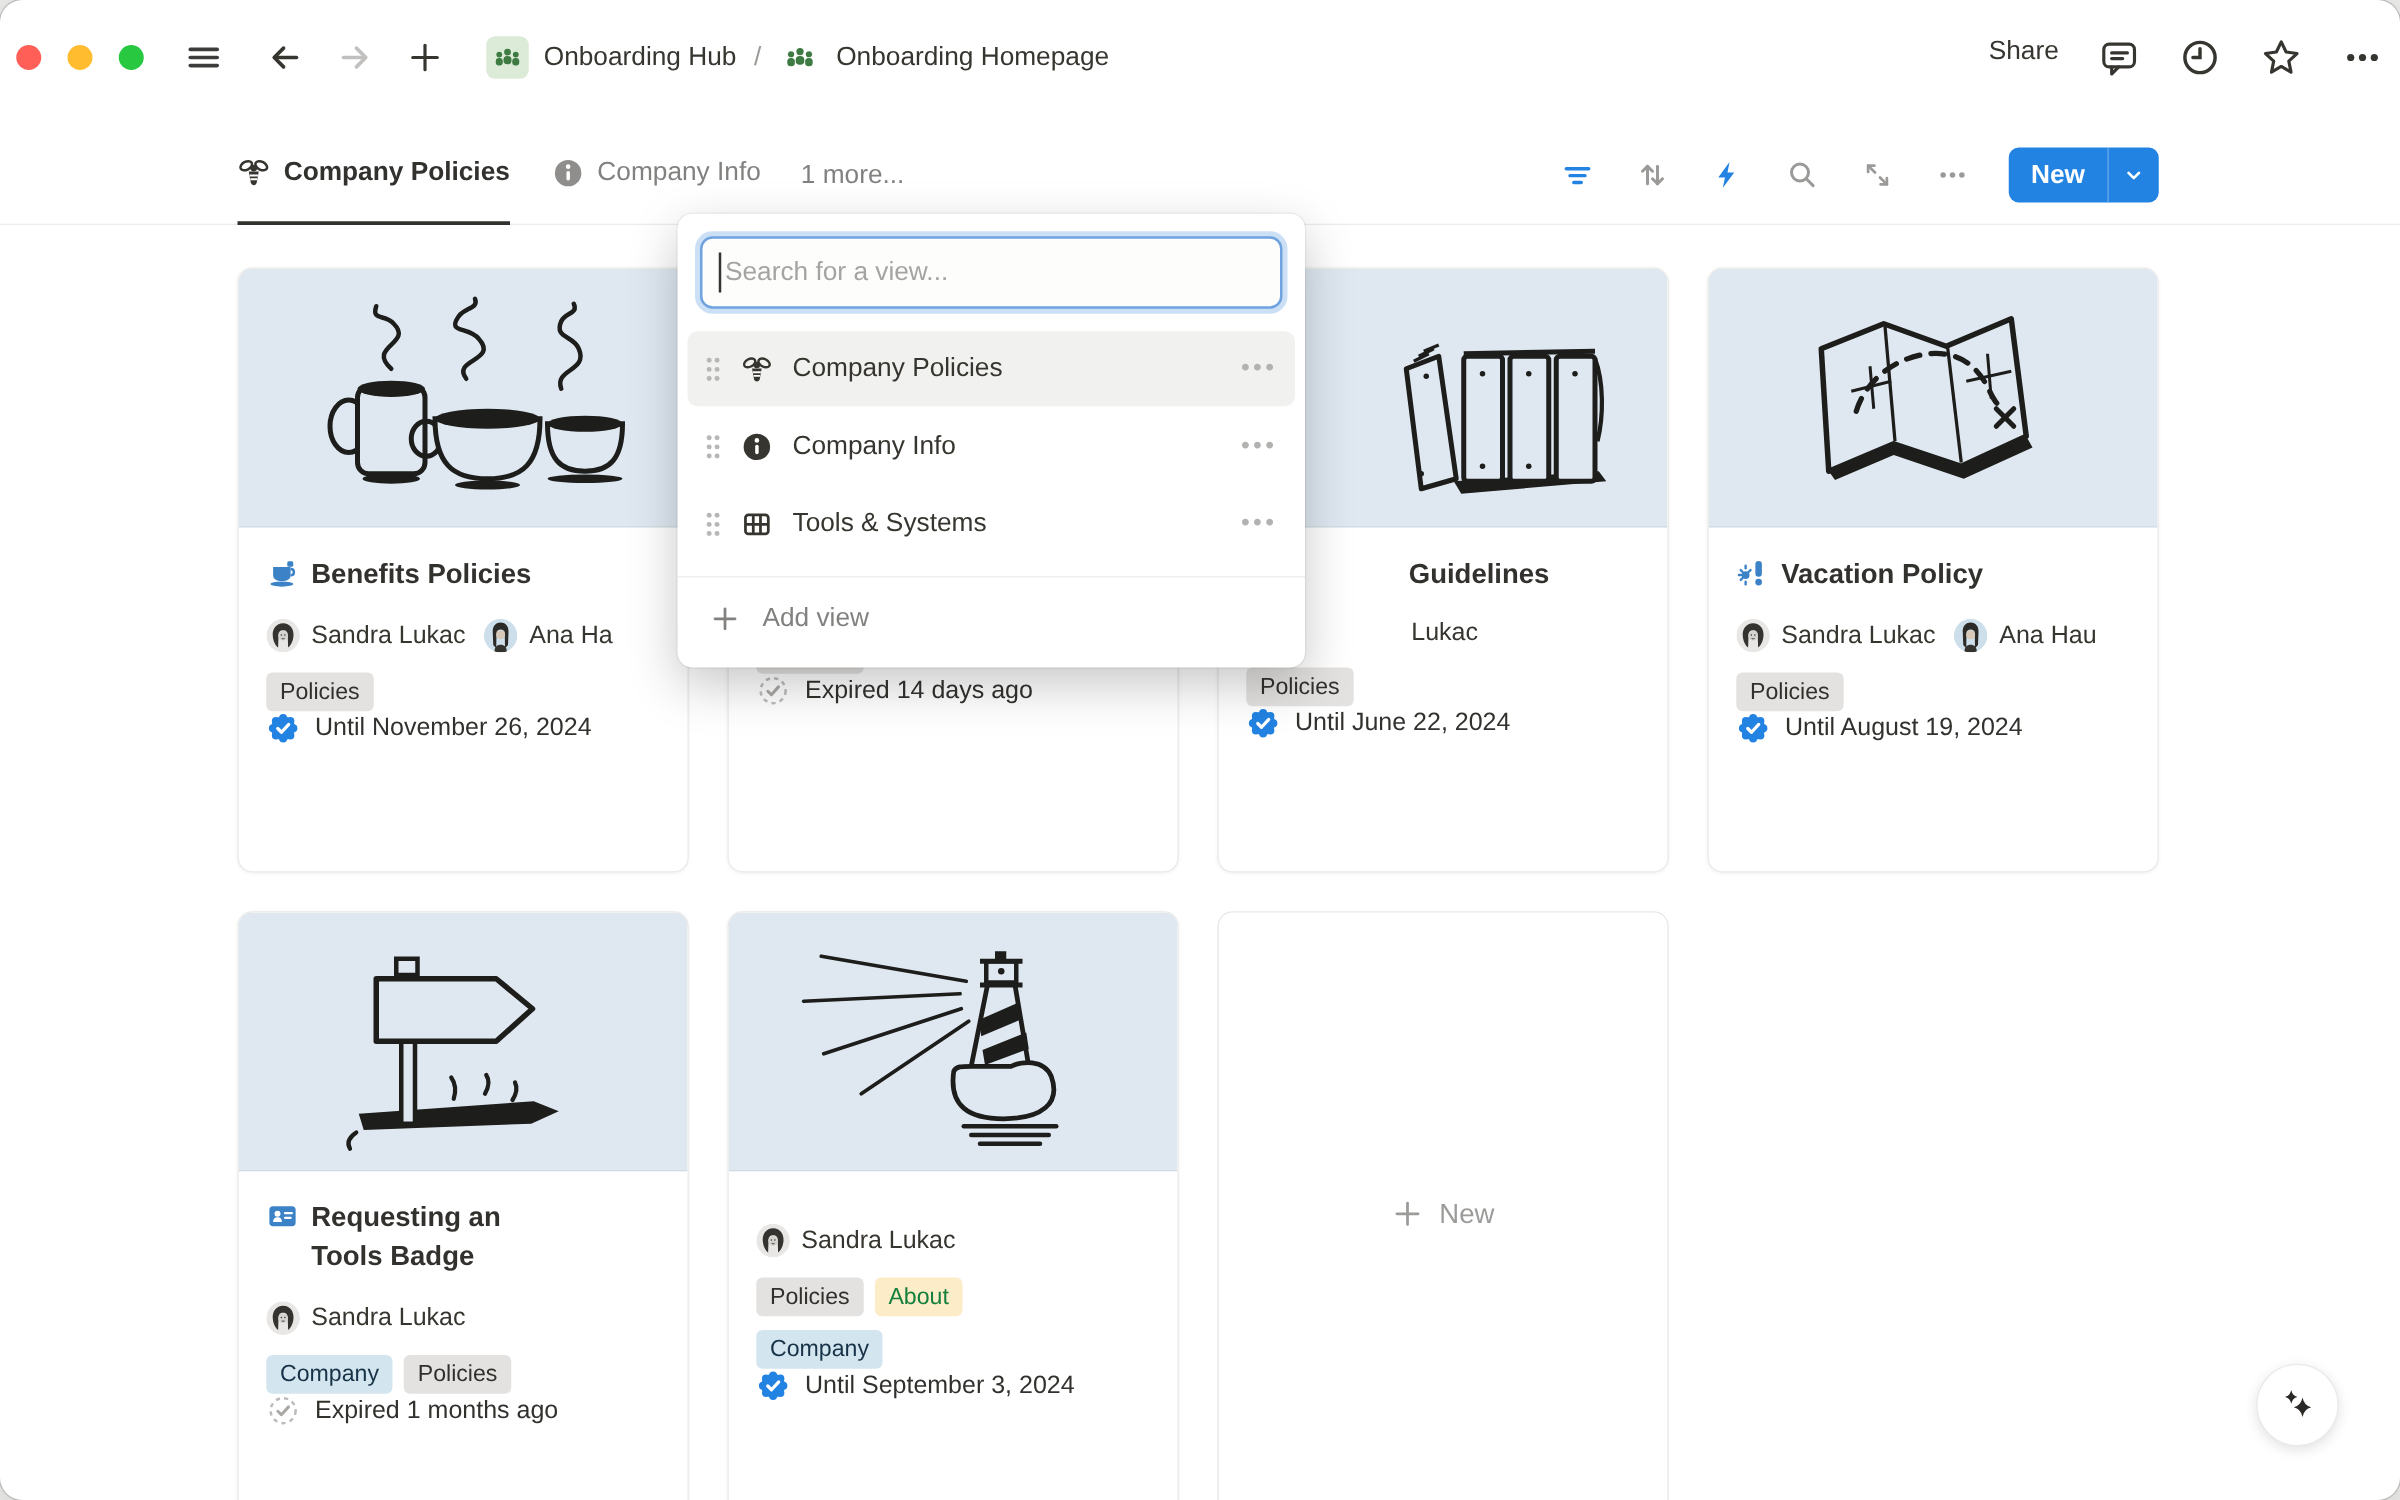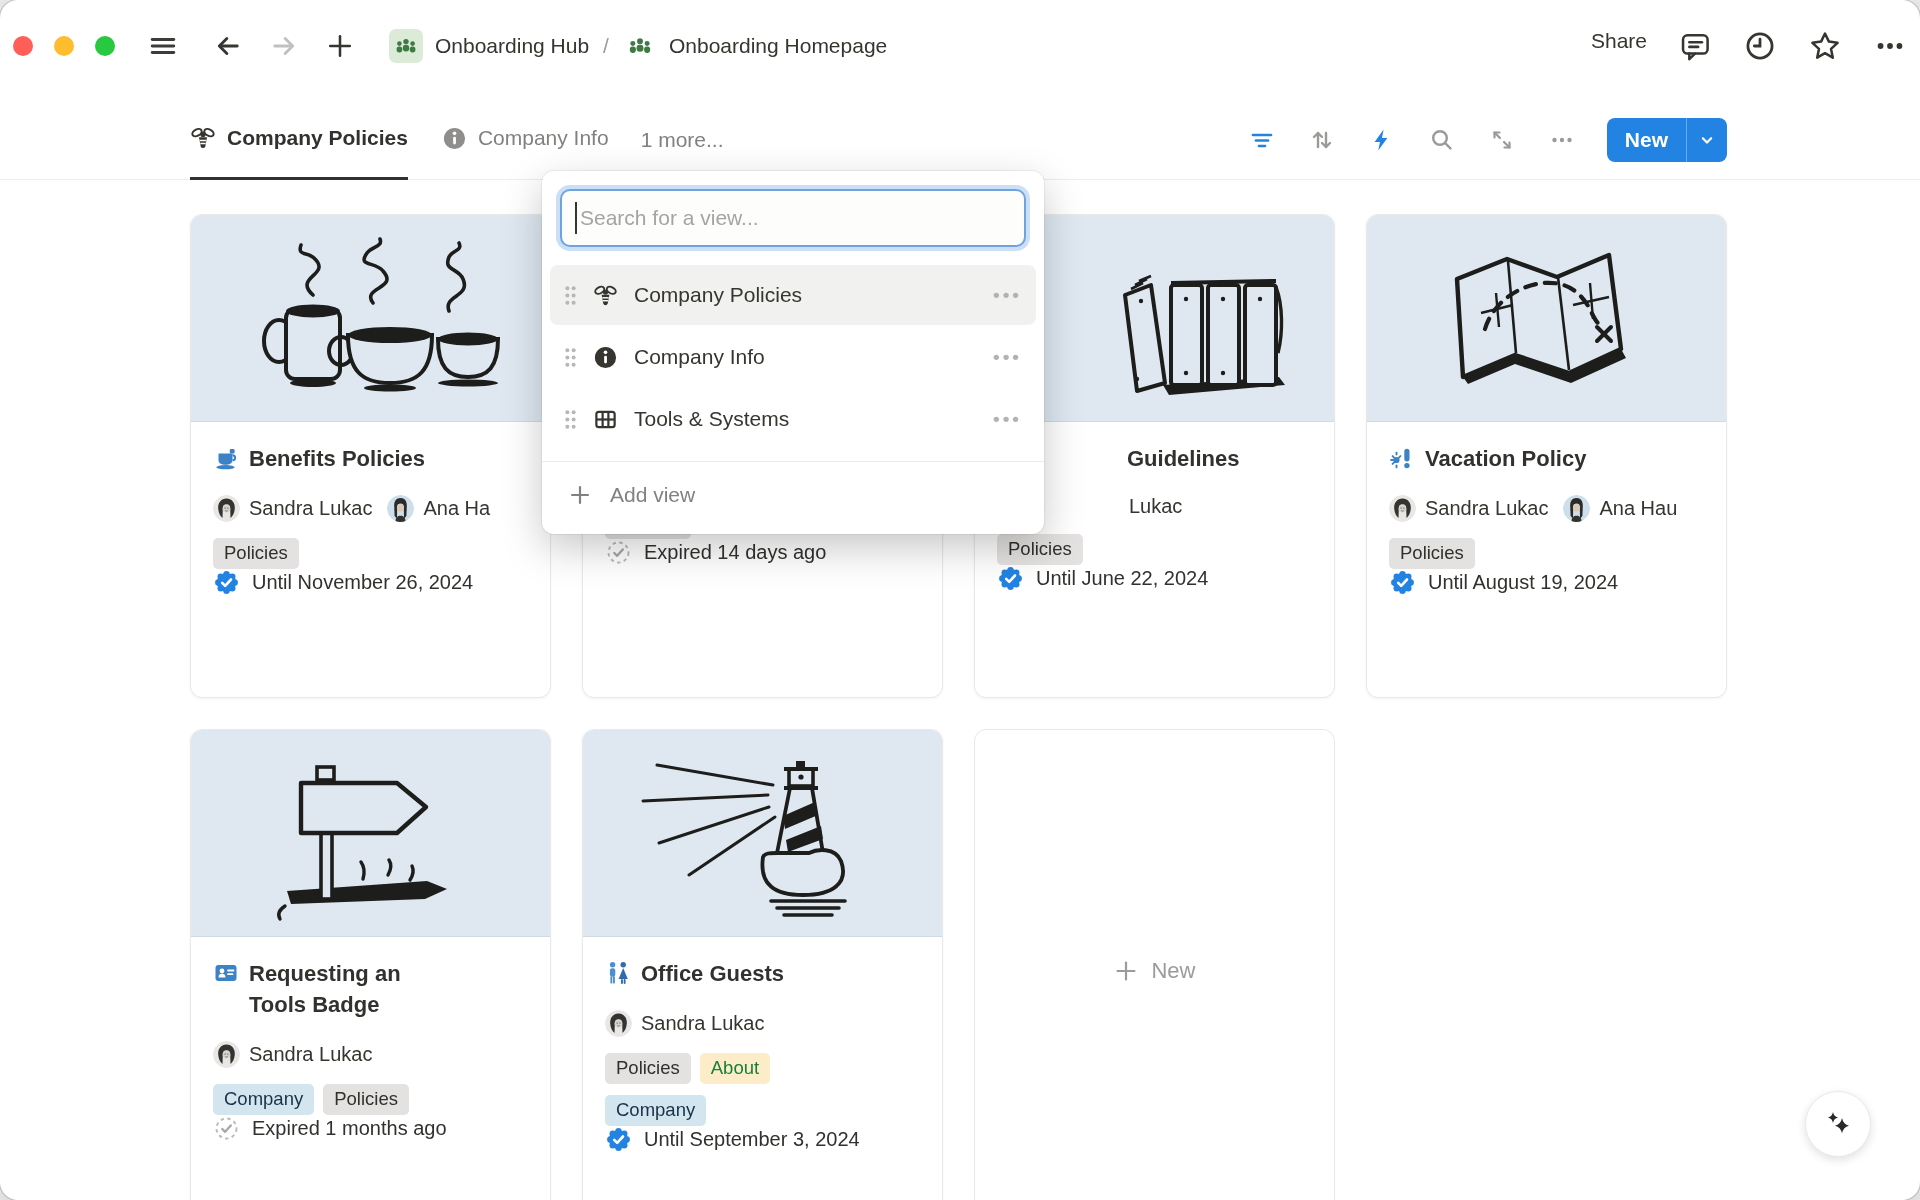--- a/index.html
+++ b/index.html
@@ -610,35 +610,20 @@
           <polygon points="173,97 208,83 210,96 175,109" fill="#1d1d1b"></polygon>
           <path d="M150 114 C146 142 162 152 190 152 C220 152 236 140 228 118 C222 104 204 106 196 110 L164 110 C156 110 152 110 150 114 Z" fill="#dfe8f1" stroke="#1d1d1b" stroke-width="3.8"></path>
           <g stroke="#1d1d1b" stroke-width="3.6" stroke-linecap="round">
             <line x1="158" y1="158" x2="232" y2="158"></line>
               <line x1="164" y1="165" x2="226" y2="165"></line>
               <line x1="171" y1="172" x2="219" y2="172"></line>
           </g>
         </svg>
       </div>
       <div class="card-body">
-        <div class="card-title">
-          <span class="t-icon">
-            <svg width="26" height="26" viewBox="0 0 26 26">
-              <circle cx="7.6" cy="4.8" r="2.7" fill="#4b8fd2"></circle>
-              <rect x="4.9" y="8.2" width="5.4" height="8.6" rx="2.2" fill="#4b8fd2"></rect>
-              <rect x="5.4" y="16.2" width="1.9" height="7.4" rx="0.9" fill="#4b8fd2"></rect>
-              <rect x="8" y="16.2" width="1.9" height="7.4" rx="0.9" fill="#4b8fd2"></rect>
-              <circle cx="18.2" cy="4.8" r="2.7" fill="#2f6cae"></circle>
-              <path d="M18.2 8 L13.6 19 H22.8 Z" fill="#2f6cae"></path>
-              <rect x="16" y="19" width="1.9" height="5" rx="0.9" fill="#2f6cae"></rect>
-              <rect x="18.7" y="19" width="1.9" height="5" rx="0.9" fill="#2f6cae"></rect>
-            </svg>
-          </span>
-          <span>Office Guests</span>
-        </div>
         <div class="ppl">
           <span class="avatar">
             <svg width="27" height="27" viewBox="0 0 27 27">
                 <circle cx="13.5" cy="13.5" r="13.5" fill="#e8e7e5"></circle>
               <path d="M13.5 3.5 C8 3.5 4.8 8 5.2 13.5 C5.5 18 7.5 21.5 9.5 23 L9.8 14 C9.8 10.5 11 9.2 13.5 9.2 C16 9.2 17.2 10.5 17.2 14 L17.5 23 C19.5 21.5 21.5 18 21.8 13.5 C22.2 8 19 3.5 13.5 3.5 Z" fill="#35332f"></path>
               <circle cx="13.5" cy="13.6" r="3.9" fill="#d6d4d0"></circle>
               <circle cx="12.1" cy="13" r="0.6" fill="#35332f"></circle>
                 <circle cx="14.9" cy="13" r="0.6" fill="#35332f"></circle>
               <path d="M12.3 15.6 q1.2 1 2.4 0" stroke="#6a6865" stroke-width="0.9" fill="none"></path>
               </svg>

